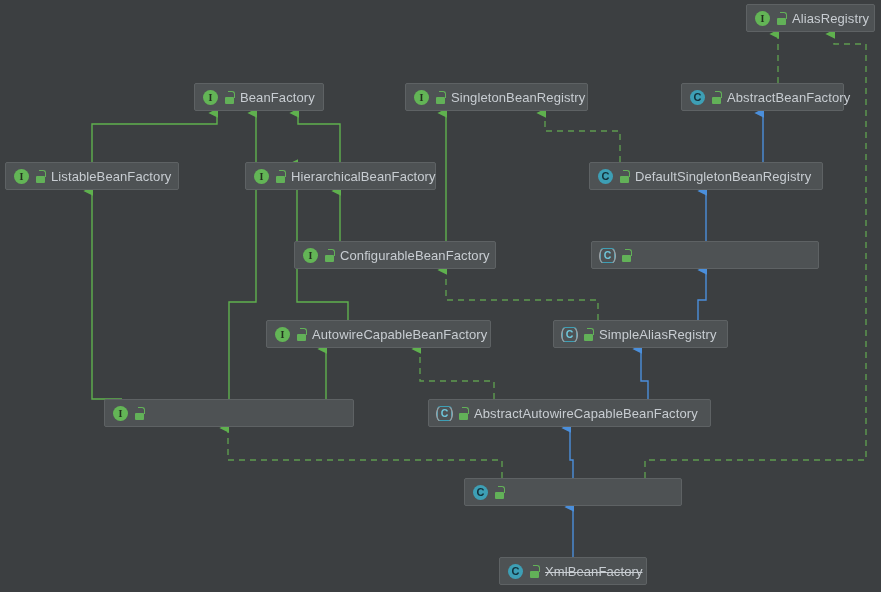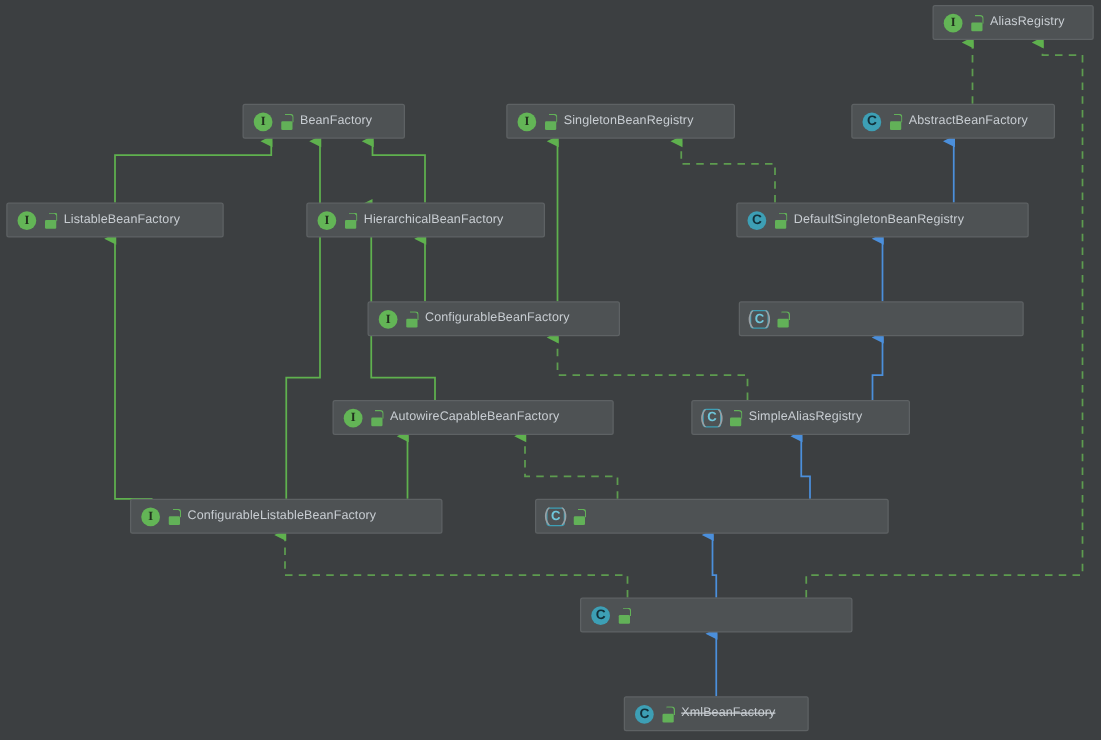--- a/index.html
+++ b/index.html
@@ -31,21 +31,21 @@
     align-items: center;
     gap: 5px;
     padding: 0 9px 0 7px;
     background: #4e5254;
     border: 1px solid #5e6264;
     border-radius: 2px;
     white-space: nowrap;
   }
   .node-label {
     color: #c8cdd2;
-    font-size: 10px;
+    font-size: 13px;
     letter-spacing: 0.1px;
     line-height: 1;
   }
   .node-label.deprecated {
     text-decoration: line-through;
     text-decoration-thickness: 1px;
   }
   
   .type-icon {
     position: relative;
@@ -301,32 +301,32 @@
         <span class="node-label">SimpleAliasRegistry</span>
       </div>
       <div class="node" style="left: 104px; top: 399px; width: 250px;">
         <span class="type-icon iface">
           <span class="disc">I</span>
         </span>
         <span class="vis-icon">
           <span class="shackle"></span>
           <span class="body"></span>
         </span>
-        <span class="node-label">ConfigurableListableBeanFactory</span>
       </div>
       <div class="node" style="left: 428px; top: 399px; width: 283px;">
         <span class="type-icon abs">
           <span class="bracket l">(</span>
           <span class="bracket r">)</span>
           <span class="disc">C</span>
         </span>
         <span class="vis-icon">
           <span class="shackle"></span>
           <span class="body"></span>
         </span>
+        <span class="node-label">AbstractAutowireCapableBeanFactory</span>
       </div>
       <div class="node" style="left: 464px; top: 478px; width: 218px;">
         <span class="type-icon cls">
           <span class="disc">C</span>
         </span>
         <span class="vis-icon">
           <span class="shackle"></span>
           <span class="body"></span>
         </span>
       </div>

